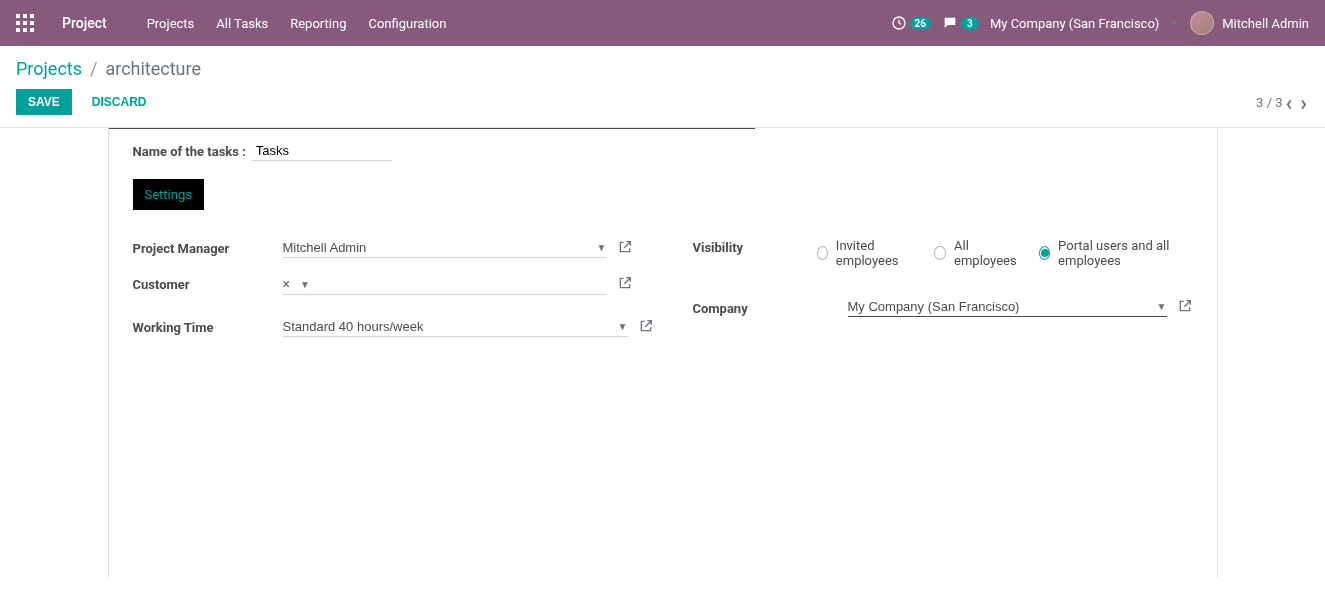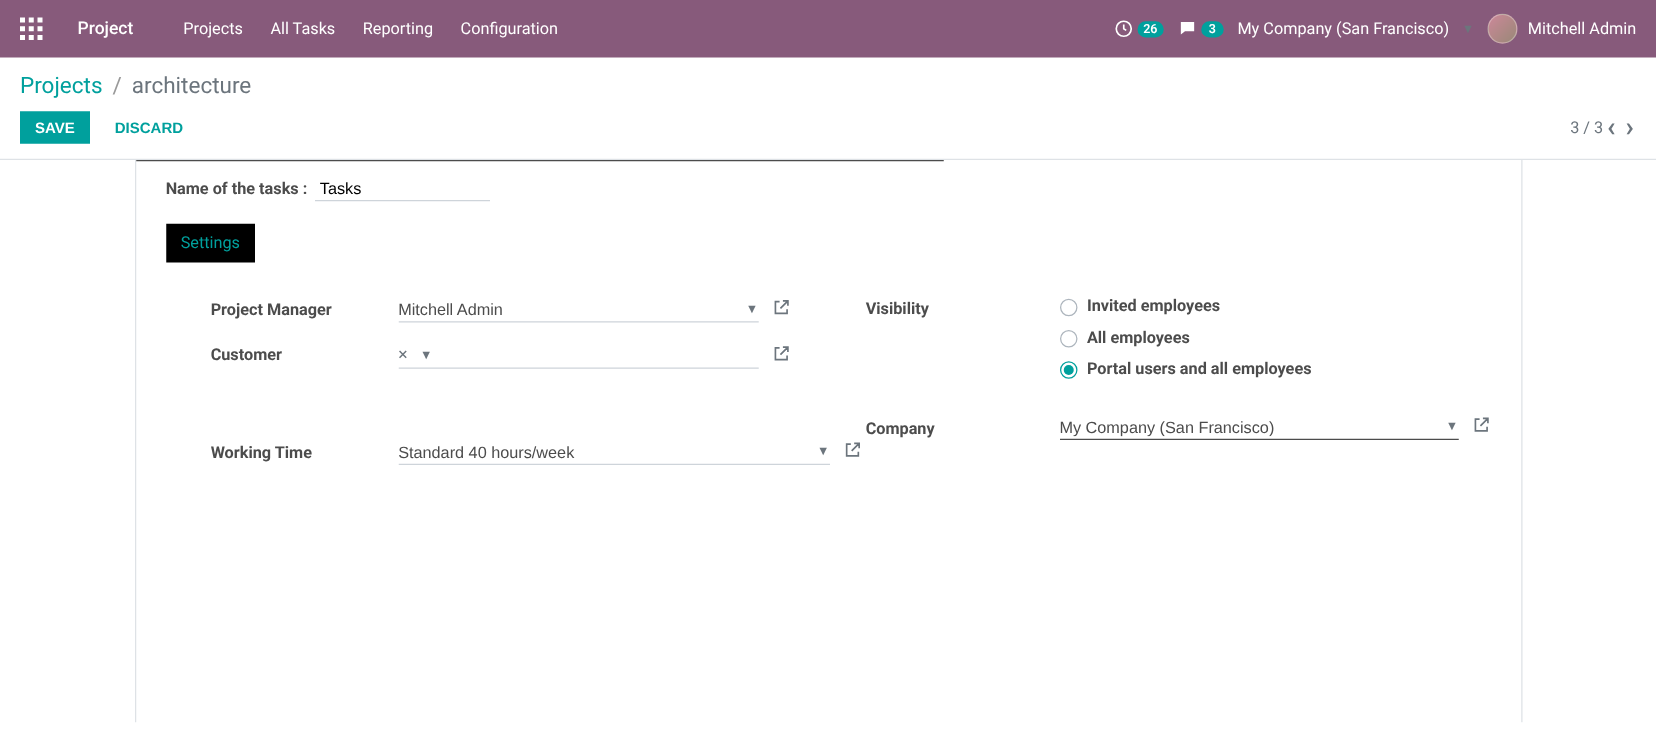--- a/index.html
+++ b/index.html
@@ -31,29 +31,29 @@
 .sheet { width: 1110px; background: #fff; border-left: 1px solid #dee2e6; border-right: 1px solid #dee2e6; min-height: 450px; padding: 0 24px 40px; }
 .top-border { border-top: 1px solid #4c4c4c; margin-left: -24px; width: 646px; }
 .row-tasks { display: flex; align-items: center; padding: 12px 0 18px; }
 .lbl-bold { font-weight: 700; font-size: 13px; margin-right: 6px; }
 .input-plain { border: none; border-bottom: 1px solid #ced4da; padding: 2px 4px; font-size: 13px; width: 140px; background: transparent; }
 .tabs { margin-bottom: 28px; }
 .tab-active { display: inline-block; background: #000000; color: #00a09d; padding: 8px 12px; font-size: 13px; cursor: pointer; }
 .two-col { display: flex; gap: 60px; }
 .col { flex: 1; }
 .form-row { display: flex; align-items: center; margin-bottom: 16px; }
-.form-lbl { width: 150px; font-weight: 700; font-size: 13px; margin-left: 36px; }
+.form-lbl { width: 150px; font-weight: 700; font-size: 13px; }
 .form-lbl-alt { width: 155px; font-weight: 700; font-size: 13px; padding-top: 2px; }
 .dropdown-field { flex: 1; position: relative; border-bottom: 1px solid #ced4da; display: flex; align-items: center; padding: 2px 0; max-width: 345px; }
 .dropdown-field input { border: none; outline: none; font-size: 13px; flex: 1; background: transparent; color: #4c4c4c; }
 .caret { color: #6c757d; font-size: 10px; margin-left: 4px; cursor: pointer; }
 .clear-x { color: #6c757d; font-size: 14px; cursor: pointer; margin-right: 6px; }
 .ext-link { margin-left: 10px; color: #6c757d; cursor: pointer; }
 .ext-link svg { width: 16px; height: 16px; }
-.radio-group { display: flex; flex-direction: column; gap: 10px; font-weight: bold; }
+.radio-group { display: flex; flex-direction: row; gap: 20px; }
 .radio-opt { display: flex; align-items: center; gap: 8px; cursor: pointer; }
 .radio-circle { width: 14px; height: 14px; border: 1px solid #adb5bd; border-radius: 50%; display: flex; align-items: center; justify-content: center; }
 .radio-circle.checked { border-color: #00a09d; }
 .radio-circle.checked::after { content: ""; width: 8px; height: 8px; background: #00a09d; border-radius: 50%; }
 .section-h2 { font-size: 18px; color: #6c757d; font-weight: 400; margin-top: 120px; margin-bottom: 14px; }
 .company-row { display: flex; align-items: center; margin-top: 6px; }
 .form-row-top { display: flex; align-items: flex-start; margin-bottom: 29px; }
 </style>
 </head>
 <body>

